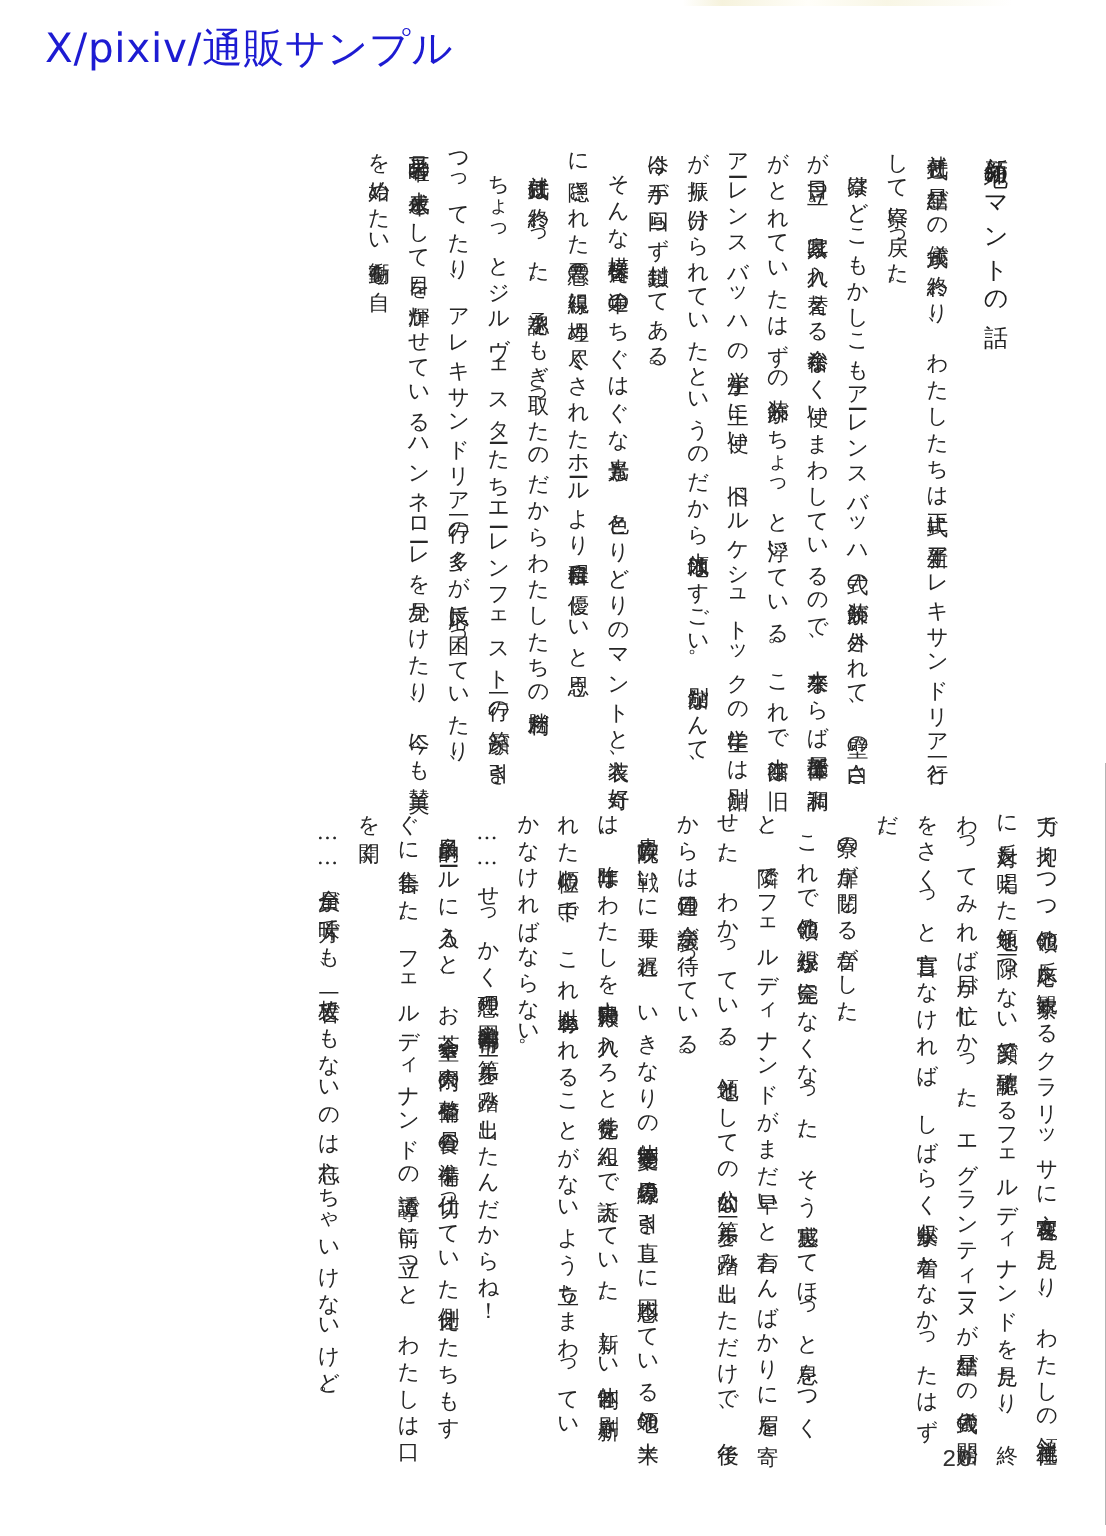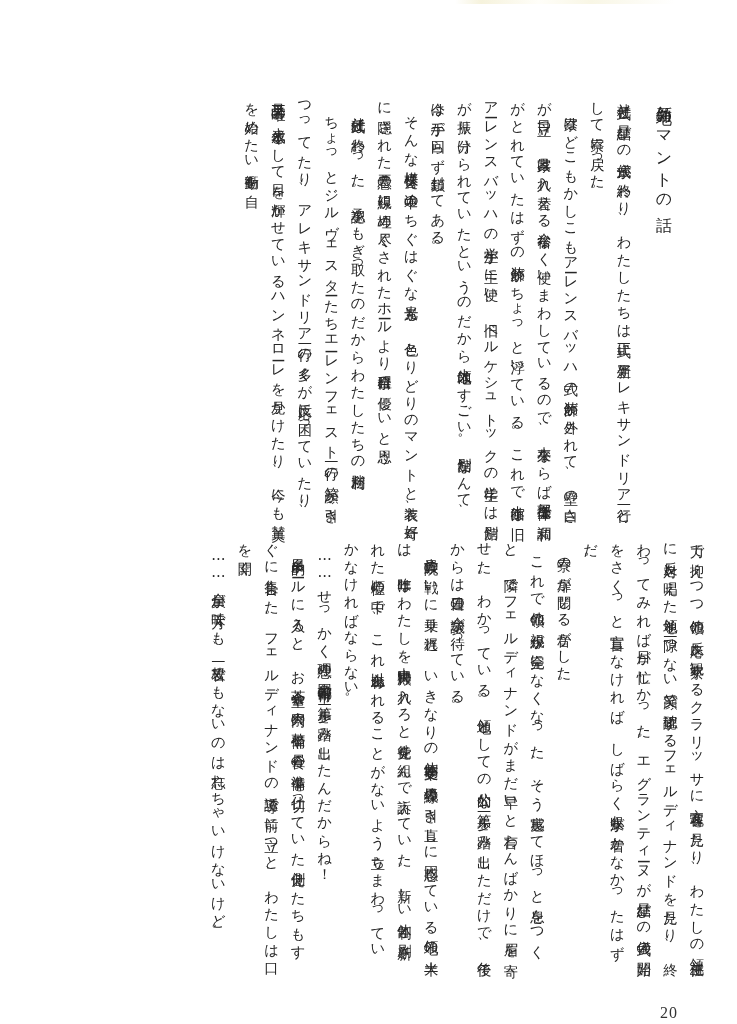--- a/index.html
+++ b/index.html
@@ -95,36 +95,36 @@
   .vblock p {
     margin: 0;
     text-indent: 1em;
   }
   .vblock p.noindent {
     text-indent: 0;
   }
 
   .page-number {
     position: absolute;
-    left: 660px;
+    left: 628px;
     top: 964px;
-    font-family: Liberation Serif, serif;
+    font-family: Liberation Mono, monospace;
     font-size: 16px;
     color: #333333;
     letter-spacing: 1px;
-    margin-top: 40px;
   }
 </style>
 </head>
 <body>
 
 <div class="page">
 
   <div class="scan-artifact"></div>
 
+  <div class="watermark">X/pixiv/通販サンプル</div>
 
   <div class="vtitle">新領地のマントの話</div>
 
   <div class="vblock" id="block-upper">
     <p class="noindent">就任式と星結びの儀式が終わり、わたしたちは正式に新生アレキサンドリア一行として寮に戻った。</p>
     <p>寮はどこもかしこもアーレンスバッハ式の装飾が外されて、壁の白さが目立つ。家具は入れ替える余裕なく使いまわしているので、本来ならば部屋全体で調和がとれていたはずの装飾がちょっと浮いている。これで本館は旧アーレンスバッハの学生が主に使い、旧ベルケシュトックの学生には別館が振り分けられていたというのだから大領地はすごい。別館なんて、今は手が回らず封鎖してある。</p>
     <p>そんな模様替え途中のちぐはぐな光景も、色とりどりのマントと衣装、好奇に隠された悪意の視線に埋め尽くされたホールより余程目に優しいと思う。</p>
     <p>就任式は終わった。承認をもぎ取ったのだからわたしたちの勝利だ。</p>
     <p>ちょっとジルヴェスターたちエーレンフェスト一行の笑顔が引きつってたり、アレキサンドリア一行の多くが反応に困っていたり、見学者唯一の未成年として目を輝かせているハンネローレを見かけたり、今にも賛美を始めたい衝動を自</p>
   </div>

